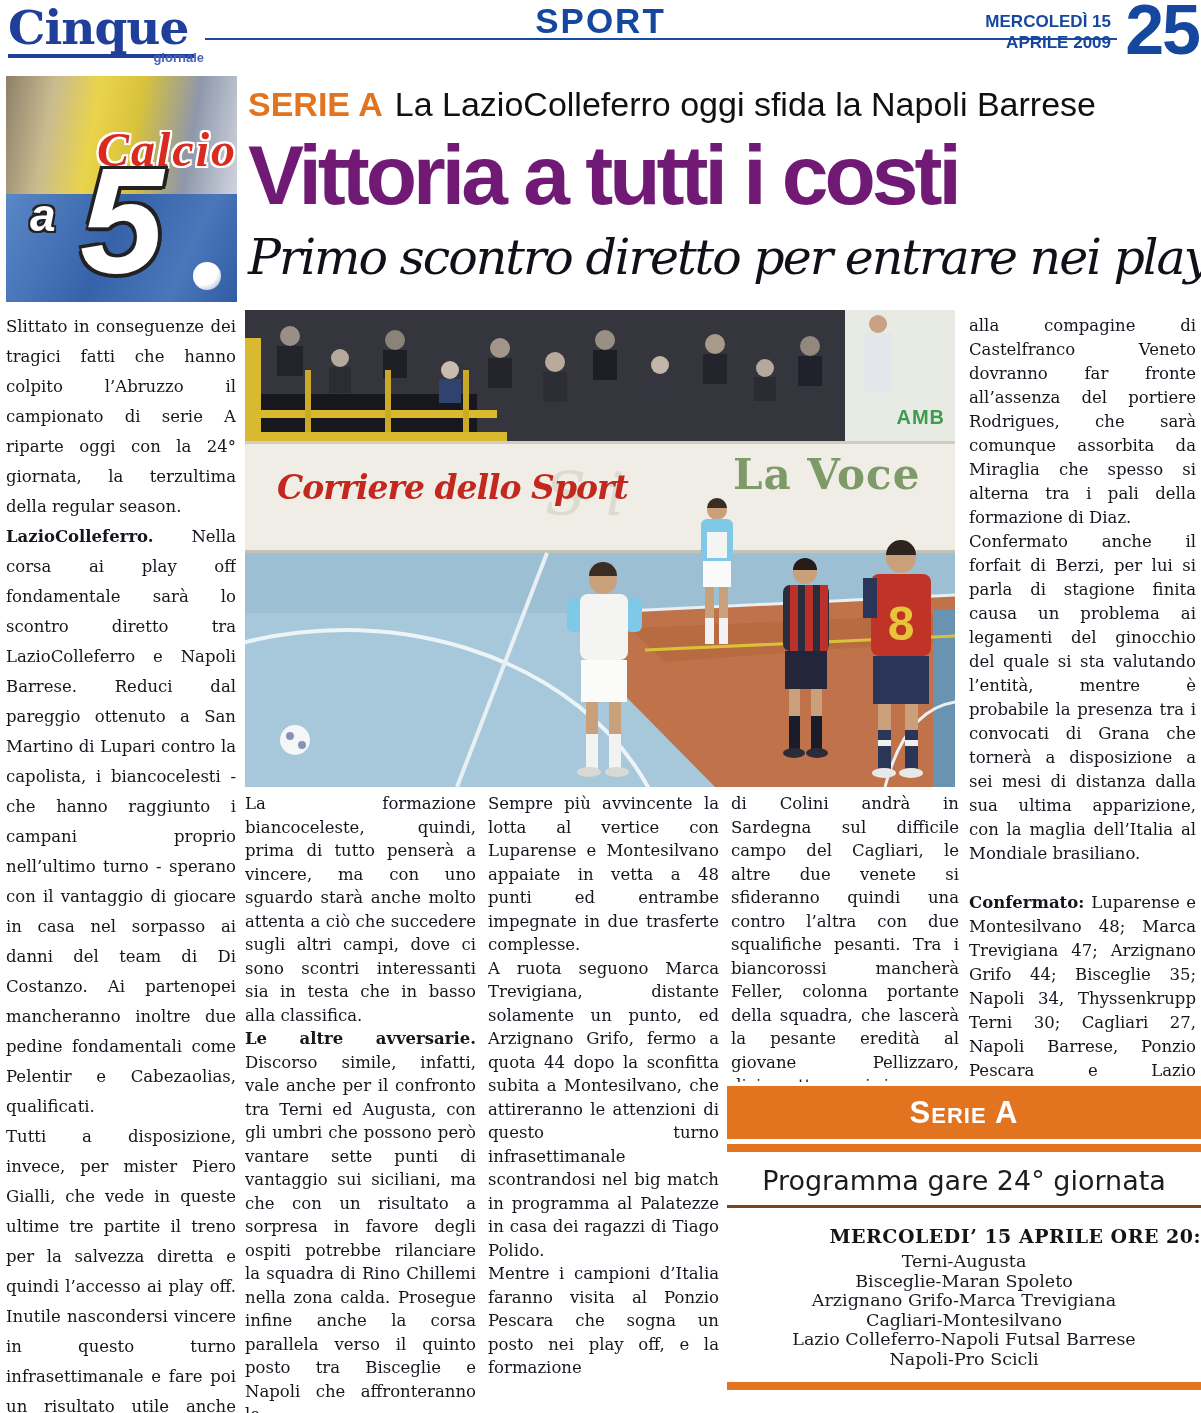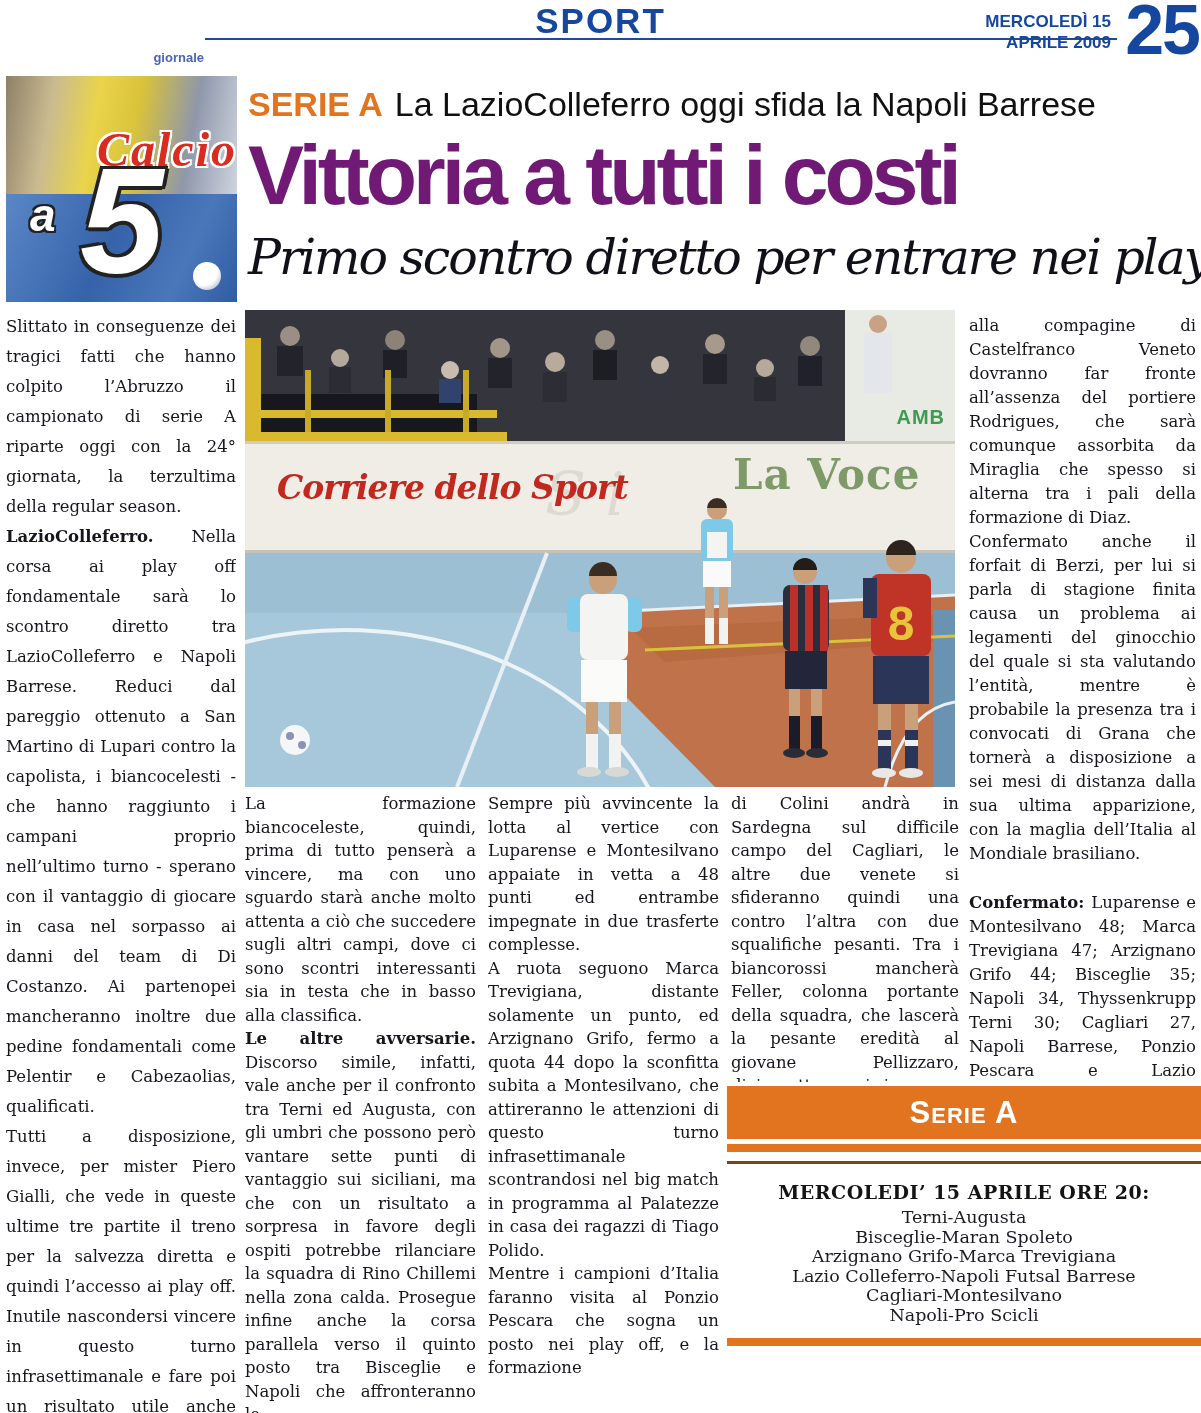--- a/index.html
+++ b/index.html
@@ -99,36 +99,37 @@
     background:#e2731f;color:#fff;text-align:center;padding:9px 0 8px;
     font-family:"Liberation Sans",sans-serif;font-weight:bold;font-variant:small-caps;font-size:31px;letter-spacing:1px;
   }
   .program-rule1{height:8px;background:#e2731f;margin-top:5px;}
   .program-subtitle{
     text-align:center;margin-top:13px;
     font-family:"DejaVu Sans",sans-serif;font-size:27px;color:#1c1c1c;
   }
   .program-rule2{height:3px;background:#7b4318;margin-top:9px;}
   .program-heading{
-    text-align:center;margin-top:17px;
+    text-align:right;margin-top:17px;
     font-family:"DejaVu Serif",serif;font-weight:bold;font-size:19px;letter-spacing:.5px;color:#141414;
   }
   .match-list{
     text-align:center;margin-top:5px;
     font-family:"DejaVu Serif",serif;font-size:17.5px;line-height:19.5px;color:#1a1a22;
   }
   .program-rule3{height:8px;background:#e2731f;margin-top:13px;}
 </style>
 </head>
 <body>
 
 <div class="page">
 
   <header class="masthead">
     <div class="logo">
+      <span class="logo-main">Cinque</span>
       <span class="logo-sub">giornale</span>
     </div>
     <div class="masthead-rule"></div>
     <div class="section-title">SPORT</div>
     <div class="date-block">
       <div>MERCOLEDÌ 15</div>
       <div>APRILE 2009</div>
     </div>
     <div class="page-number">25</div>
   </header>
@@ -311,33 +312,34 @@
       <p><b></b><span>alla compagine di Castelfranco Veneto dovranno far fronte all’assenza del portiere Rodrigues, che sarà comunque assorbita da Miraglia che spesso si alterna tra i pali della formazione di Diaz.</span></p>
 
       <p><b></b><span>Confermato anche il forfait di Berzi, per lui si parla di stagione finita causa un problema ai legamenti del ginocchio del quale si sta valutando l’entità, mentre è probabile la presenza tra i convocati di Grana che tornerà a disposizione a sei mesi di distanza dalla sua ultima apparizione, con la maglia dell’Italia al Mondiale brasiliano.</span></p>
 
       <p><b>Confermato: </b><span>Luparense e Montesilvano 48; Marca Trevigiana 47; Arzignano Grifo 44; Bisceglie 35; Napoli 34, Thyssenkrupp Terni 30; Cagliari 27, Napoli Barrese, Ponzio Pescara e Lazio Colleferro* 25; Augusta 23; Maran Spoleto 18; Pro Scicli* 9. (*1 punto di penalizzazione).</span></p>
     </div>
 
   <section class="program">
     <div class="program-header">Serie A</div>
     <div class="program-rule1"></div>
+    <div class="program-subtitle">Programma gare 24° giornata</div>
     <div class="program-rule2"></div>
     <div class="program-heading">MERCOLEDI’ 15 APRILE ORE 20:</div>
     <div class="match-list">
 
         <div>Terni-Augusta</div>
 
 
         <div>Bisceglie-Maran Spoleto</div>
 
         <div>Arzignano Grifo-Marca Trevigiana</div>
 
+        <div>Cagliari-Montesilvano</div>
+
         <div>Lazio Colleferro-Napoli Futsal Barrese</div>
-
-        <div>Cagliari-Montesilvano</div>
 
         <div>Napoli-Pro Scicli</div>
       </div>
     <div class="program-rule3"></div>
   </section>
 
 </div>
 
 </body></html>

